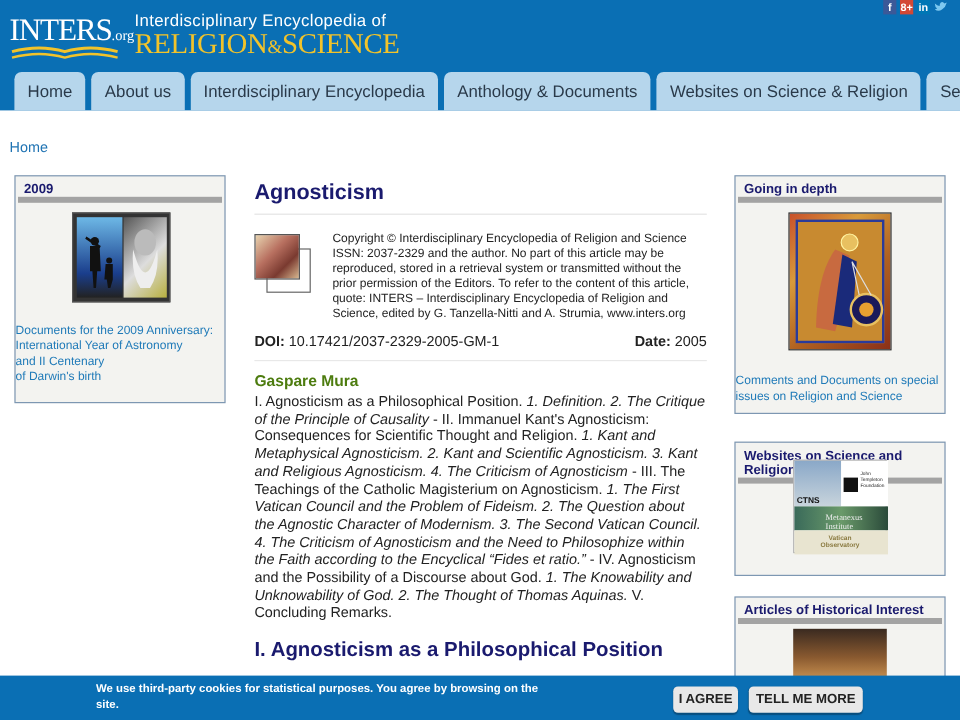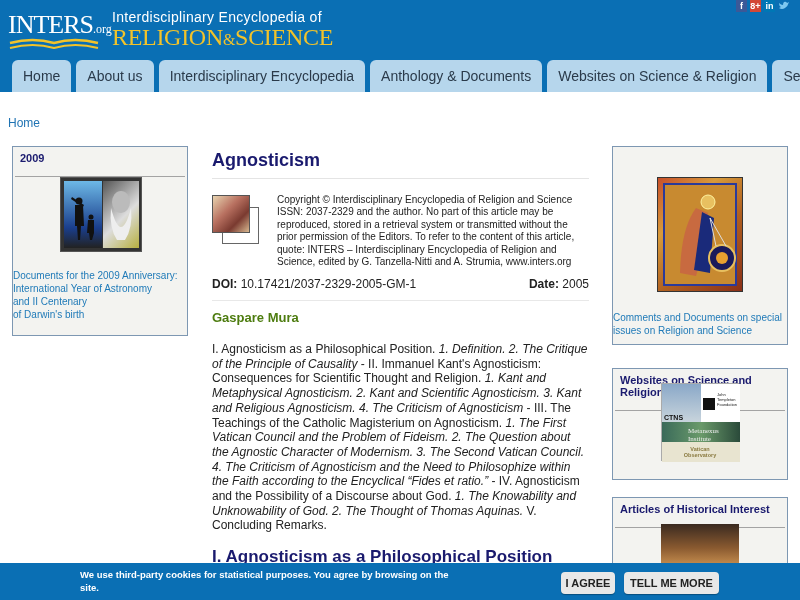--- a/index.html
+++ b/index.html
@@ -16,33 +16,33 @@
 .social{position:absolute;right:11px;top:0;display:flex;gap:3px}
 .social span{display:block;width:11px;height:12px;font-size:9px;font-weight:bold;color:#fff;text-align:center;line-height:12px}
 .s-fb{background:#3b5998}
 .s-gp{background:#d34836}
 .s-in{background:#0077b5}
 .s-tw{background:transparent;color:#7ec8f0!important}
 .nav{position:absolute;left:12px;top:60px;display:flex;gap:5px}
 .tab{height:32px;background:#b6d6ec;border-radius:6px 6px 0 0;padding:0 11px;font-size:14px;color:#2a3a4a;line-height:32px;white-space:nowrap}
 .breadcrumb{position:absolute;left:8px;top:116px;font-size:12px;color:#1f73b3}
 .box{position:absolute;background:#f3f3f0;border:1px solid #7d97b2}
-.box-title{font-size:11px;font-weight:bold;color:#1a1a6e;padding:5px 5px 12px;border-bottom:1px solid #a3a3a3;margin:0 2px}
+.box-title{font-size:11px;font-weight:bold;color:#1a1a6e;padding:5px 5px 0;border-bottom:5px solid #a3a3a3;margin:0 2px}
 .box-link{font-size:10px;color:#1f7ab8;text-align:left;line-height:13px}
 .main{position:absolute;left:212px;top:150px;width:377px}
 .page-title{font-size:18px;font-weight:bold;color:#1a1a6e;padding-bottom:7px;border-bottom:1px solid #e4e4e4}
 .copyright-row{position:relative;height:88px;margin-top:11px}
 .thumb{position:absolute;left:0;top:5px;width:50px;height:50px}
 .copyright{position:absolute;left:65px;top:4px;font-size:10px;line-height:12.4px;color:#222}
 .doi-row{position:relative;height:24px;border-bottom:1px solid #e8e8e8;margin-top:-1px}
 .doi{position:absolute;left:0;top:0;font-size:12px}
 .date{position:absolute;right:0;top:0;font-size:12px}
 b.lbl{font-weight:bold}
 .author{font-size:13px;font-weight:bold;color:#4d7c0f;margin-top:9px}
-.abstract{font-size:12px;line-height:14.7px;margin-top:17px;color:#222}
+.abstract{font-size:12px;line-height:14.7px;margin-top:2px;color:#222}
 .abstract i{font-style:italic}
 .section-heading{font-size:17px;font-weight:bold;color:#1a1a6e;margin-top:14px}
 .cookie{position:absolute;left:0;top:563px;width:800px;height:37px;background:#0a6fb4}
 .cookie-text{position:absolute;left:80px;top:5px;width:380px;font-size:9.5px;font-weight:bold;color:#fff;line-height:13px}
 .cbtn{position:absolute;top:9px;height:22px;background:#e8e8e8;border-radius:4px;font-size:11px;font-weight:bold;color:#222;line-height:22px;box-shadow:0 1px 1px rgba(0,0,0,.3)}
 </style>
 </head>
 <body>
 
 <div class="header">
@@ -115,20 +115,21 @@
   <div class="doi-row">
     <div class="doi"><b class="lbl">DOI:</b> <span>10.17421/2037-2329-2005-GM-1</span></div>
     <div class="date"><b class="lbl">Date:</b> <span>2005</span></div>
   </div>
   <div class="author">Gaspare Mura</div>
   <p class="abstract"><span>I. Agnosticism as a Philosophical Position. </span><i>1. Definition. 2. The Critique of the Principle of Causality</i><span> - II. Immanuel Kant's Agnosticism: Consequences for Scientific Thought and Religion. </span><i>1. Kant and Metaphysical Agnosticism. 2. Kant and Scientific Agnosticism. 3. Kant and Religious Agnosticism. 4. The Criticism of Agnosticism</i><span> - III. The Teachings of the Catholic Magisterium on Agnosticism. </span><i>1. The First Vatican Council and the Problem of Fideism. 2. The Question about the Agnostic Character of Modernism. 3. The Second Vatican Council. 4. The Criticism of Agnosticism and the Need to Philosophize within the Faith according to the Encyclical “Fides et ratio.”</i><span> - IV. Agnosticism and the Possibility of a Discourse about God. </span><i>1. The Knowability and Unknowability of God. 2. The Thought of Thomas Aquinas.</i><span> V. Concluding Remarks.</span></p>
   <h2 class="section-heading">I. Agnosticism as a Philosophical Position</h2>
 </div>
 
 <div class="box" style="left:612px;top:146px;width:176px;height:199px">
+  <div class="box-title">Going in depth</div>
   <div style="position:absolute;left:44px;top:30px;width:86px;height:115px;border:1px solid #333;background:linear-gradient(135deg,#c8502a,#d89a3a 30%,#b06020 60%,#8a3018);">
     <div style="position:absolute;left:5px;top:5px;right:5px;bottom:5px;background:#c88a30;border:2px solid #2a3a9a"></div>
     <svg style="position:absolute;left:8px;top:10px" width="72" height="100" viewBox="0 0 72 100">
       <circle cx="42" cy="14" r="7" fill="#e8c060" stroke="#fff3a0"></circle>
       <path d="M30 20 Q15 40 14 85 L30 88 L38 60 L42 25Z" fill="#c86a40"></path>
       <path d="M36 24 L48 30 L44 85 L28 82 Z" fill="#1a2a7a"></path>
       <circle cx="56" cy="70" r="13" fill="#1a1a5a" stroke="#e8c060" stroke-width="2"></circle>
       <circle cx="56" cy="70" r="6" fill="#e8a030"></circle>
       <path d="M44 30 L50 58 M44 30 L60 58" stroke="#ddd" stroke-width="1"></path>
     </svg>

